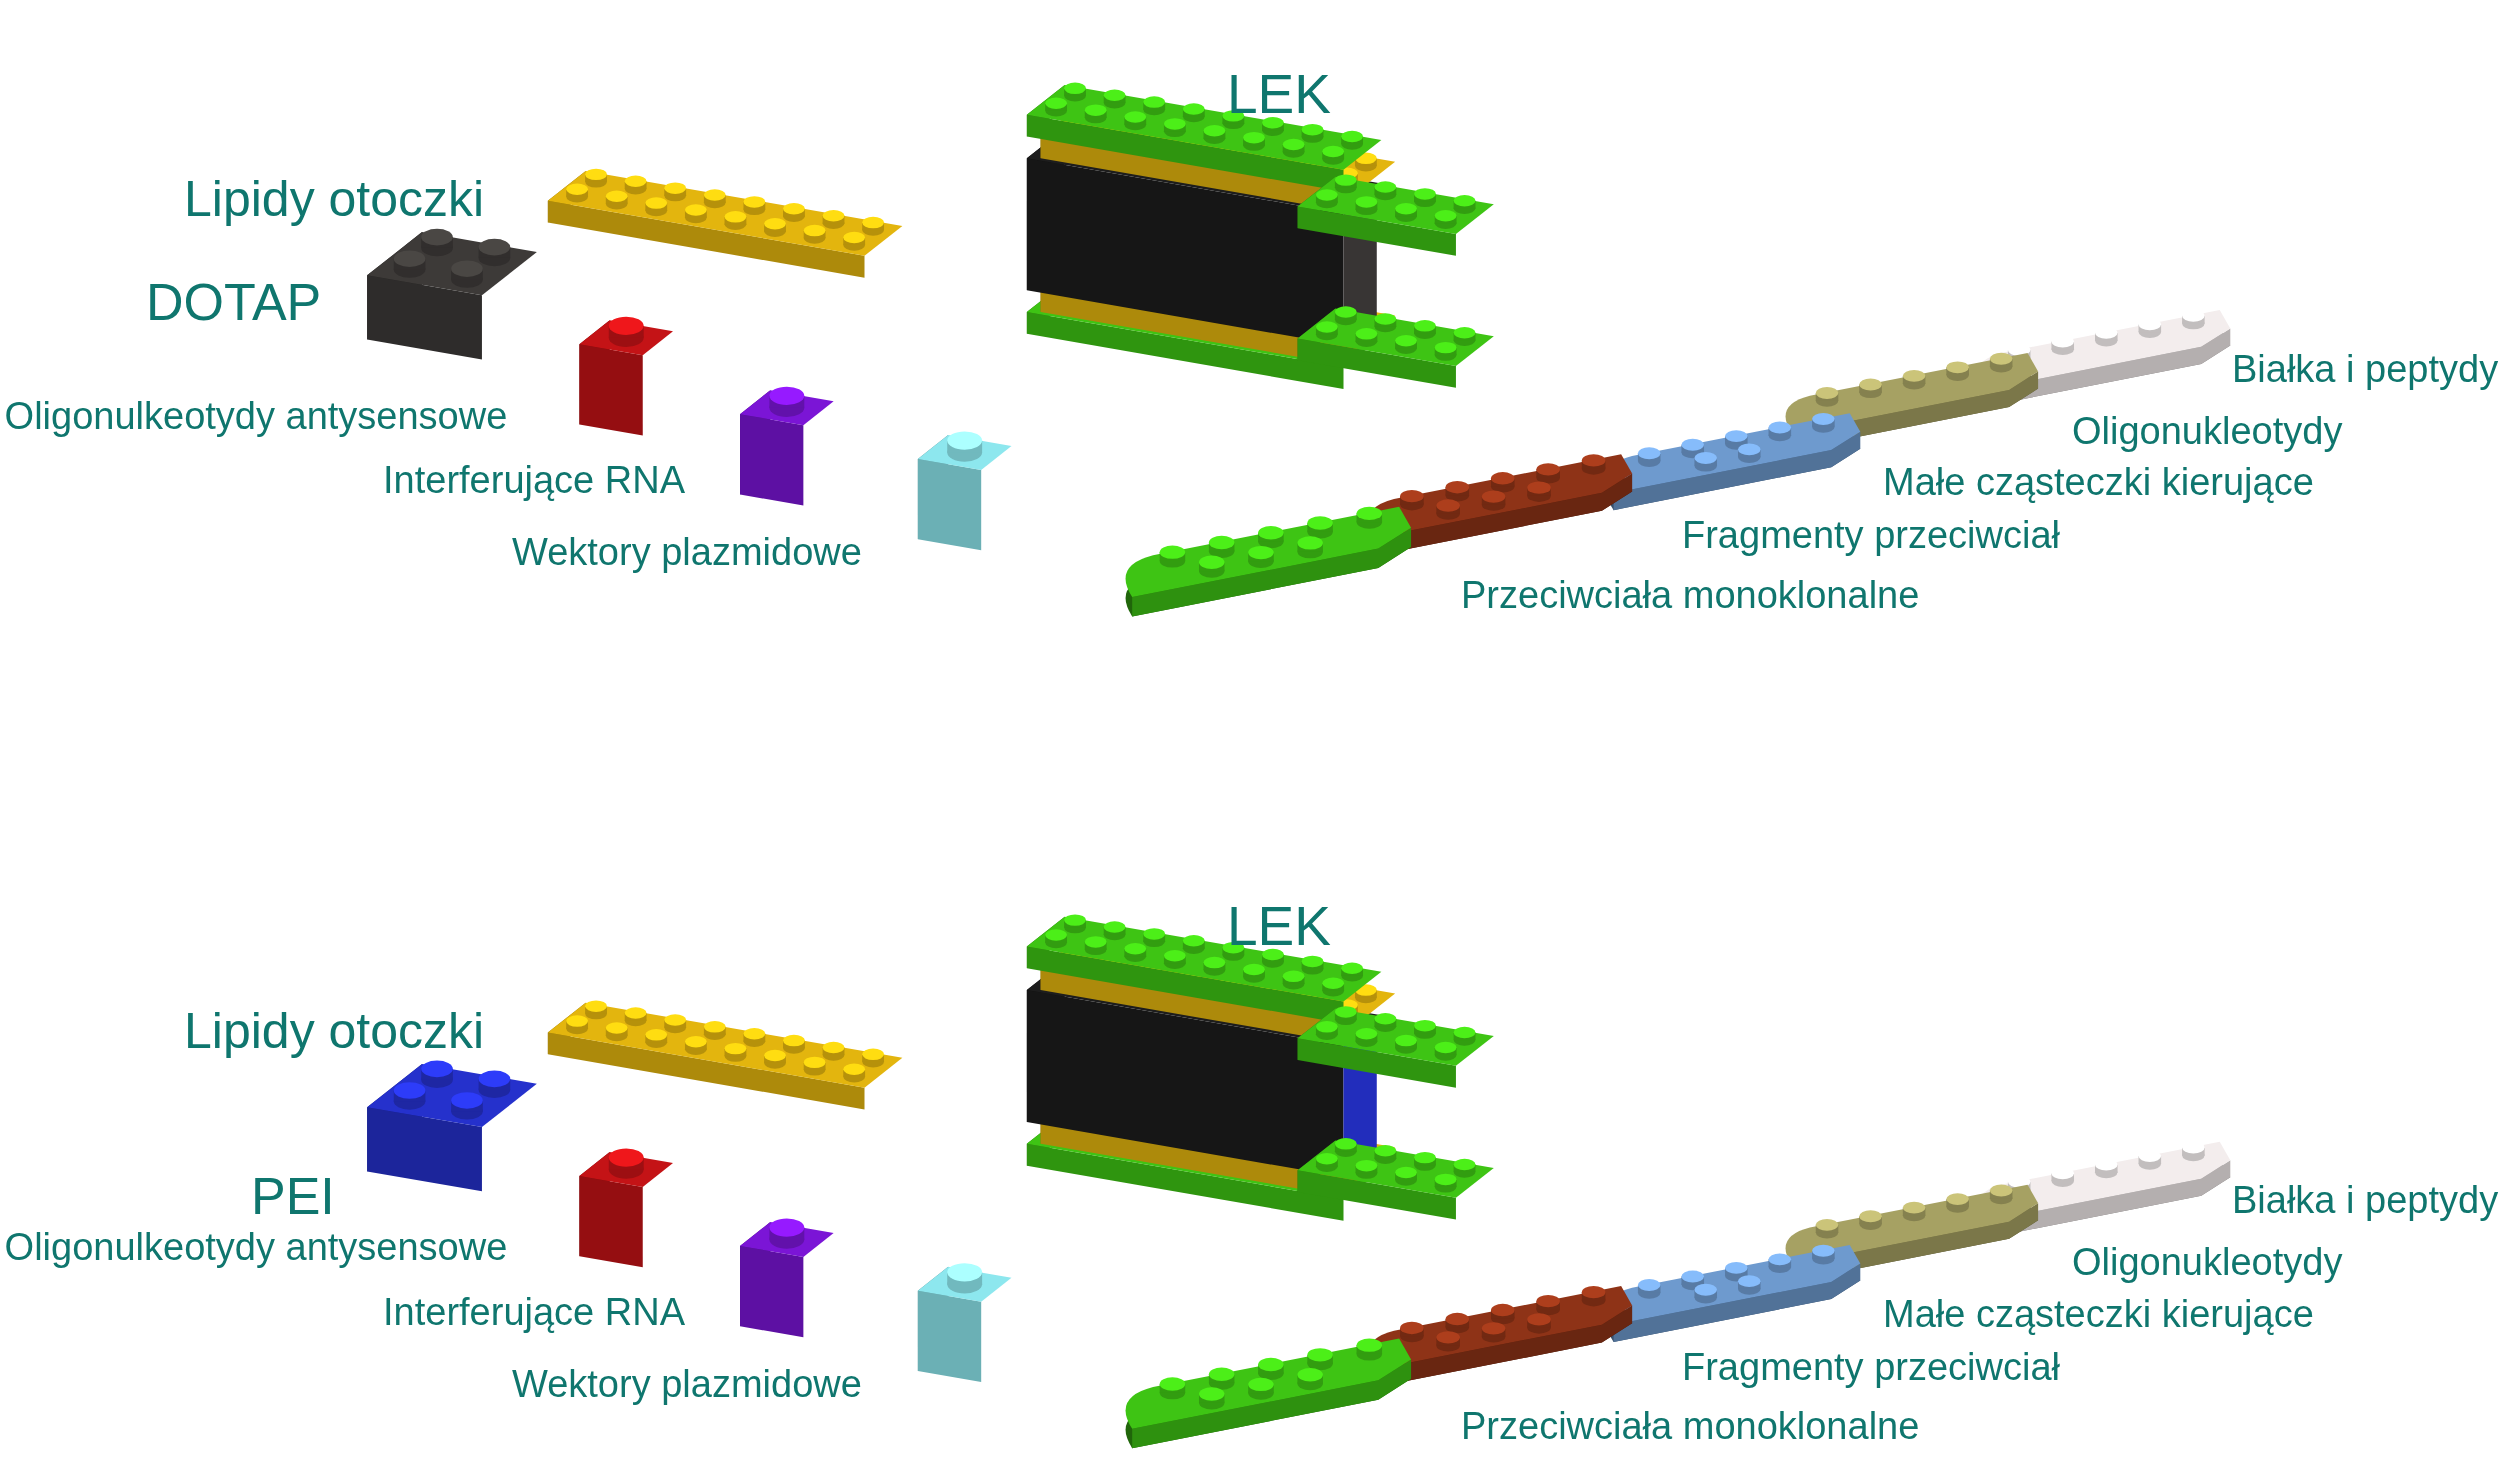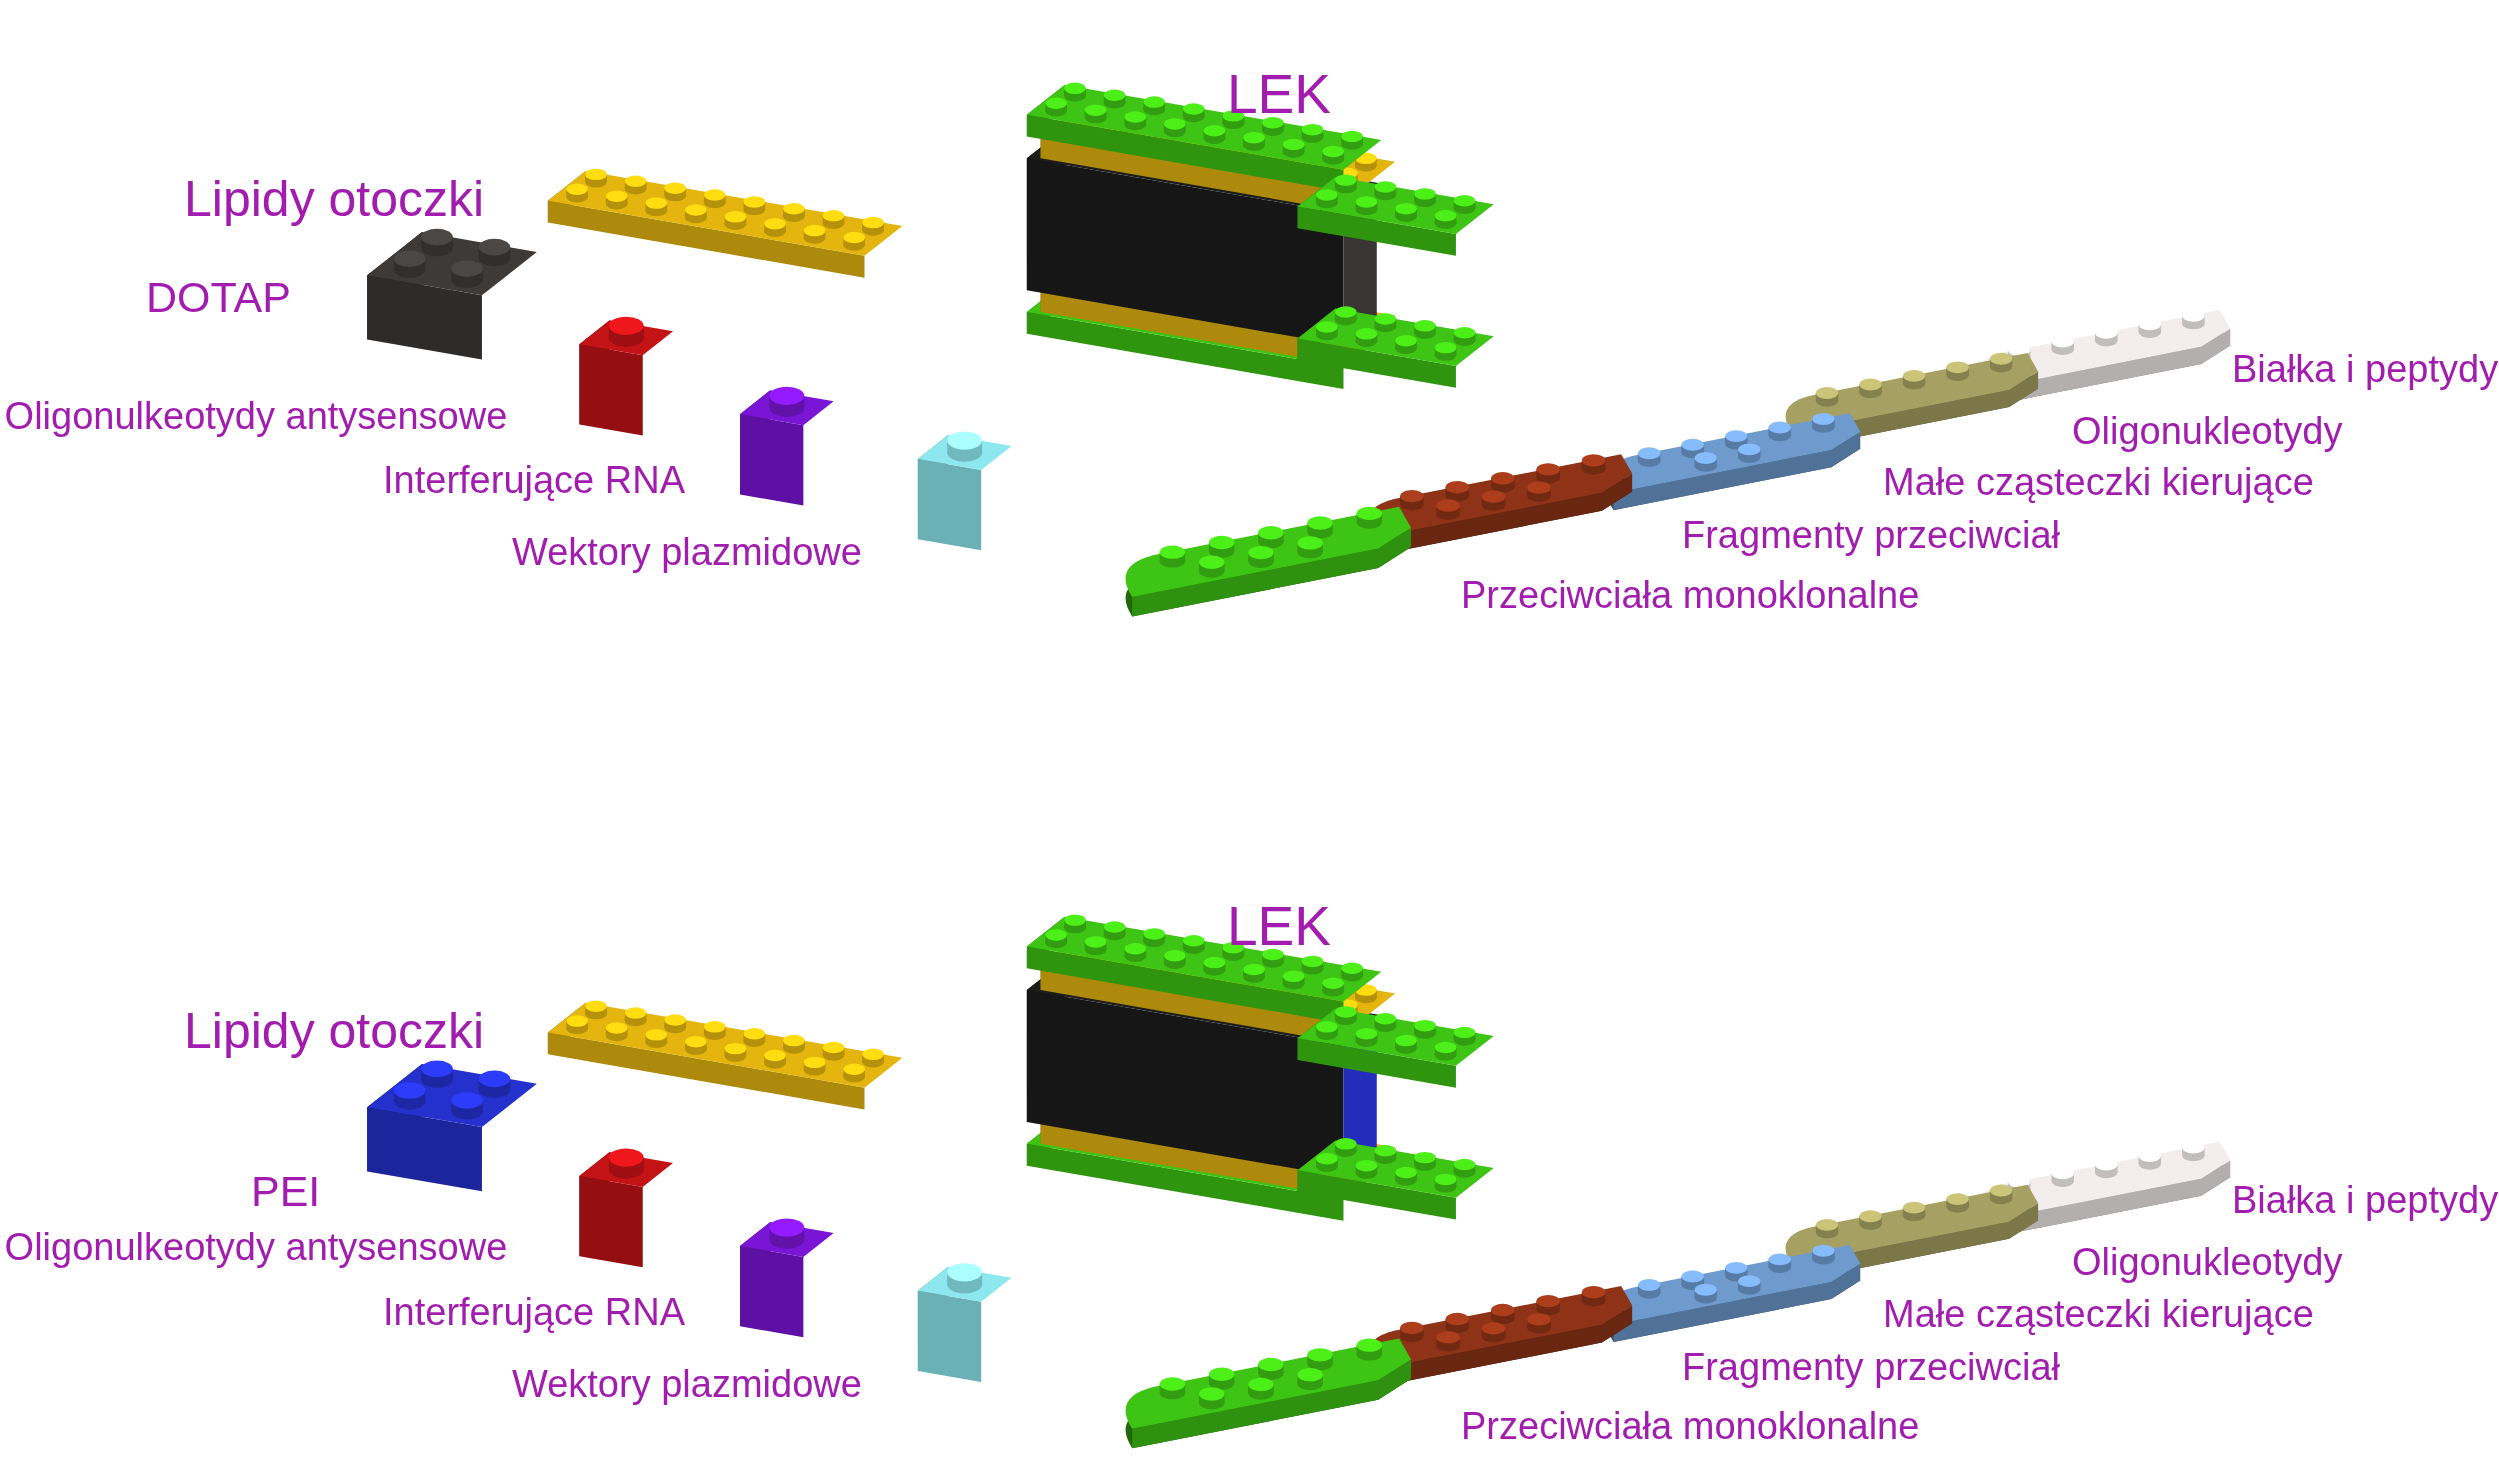--- a/index.html
+++ b/index.html
@@ -1,22 +1,22 @@
 <!DOCTYPE html>
 <html style="font-size:9.2px"><head>
 <meta charset="utf-8">
 <style>
   html,body{margin:0;padding:0;background:#ffffff}
   .stage{position:relative;width:2500px;height:1480px;background:#ffffff;overflow:hidden;
          font-family:"Liberation Sans",sans-serif}
   svg{position:absolute;left:0;top:0}
-  .lbl{position:absolute;font-size:38px;color:#a21caf;white-space:nowrap;line-height:1.1}
+  .lbl{position:absolute;font-size:38px;color:#0f766e;white-space:nowrap;line-height:1.1}
   .big{font-size:50px}
   .lek{font-size:55px}
-  .carrier{font-size:43px}
+  .carrier{font-size:52px}
 </style>
 </head>
 <body>
 
 <div class="stage">
 
   <svg id="scene" width="2500" height="1480" viewBox="0 0 4358 2580">
       <g>
         <g>
           <polygon points="955,350 1021,298 1021,336 955,388" fill="rgb(132,105,8)"></polygon>

